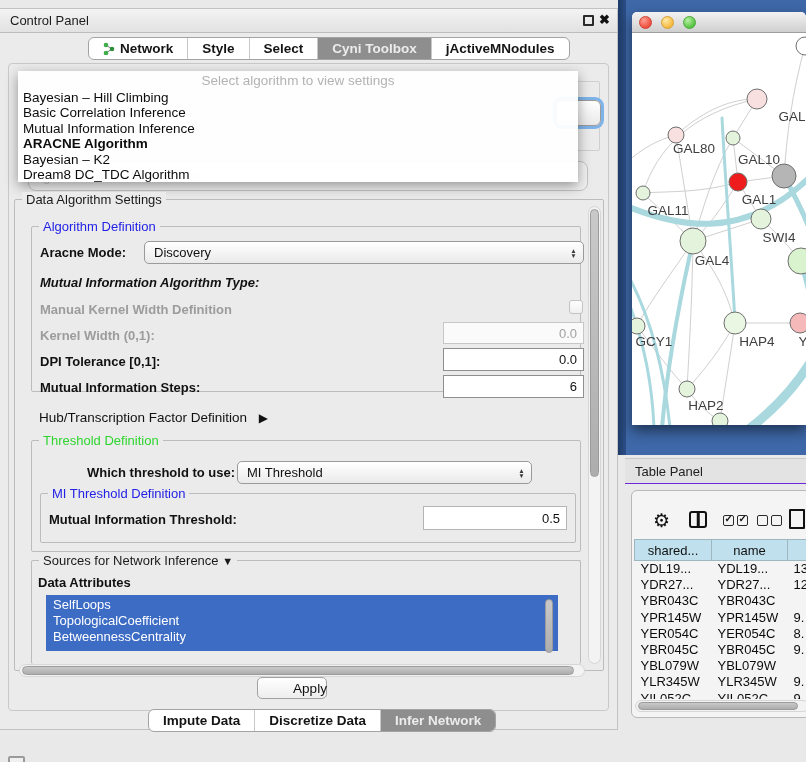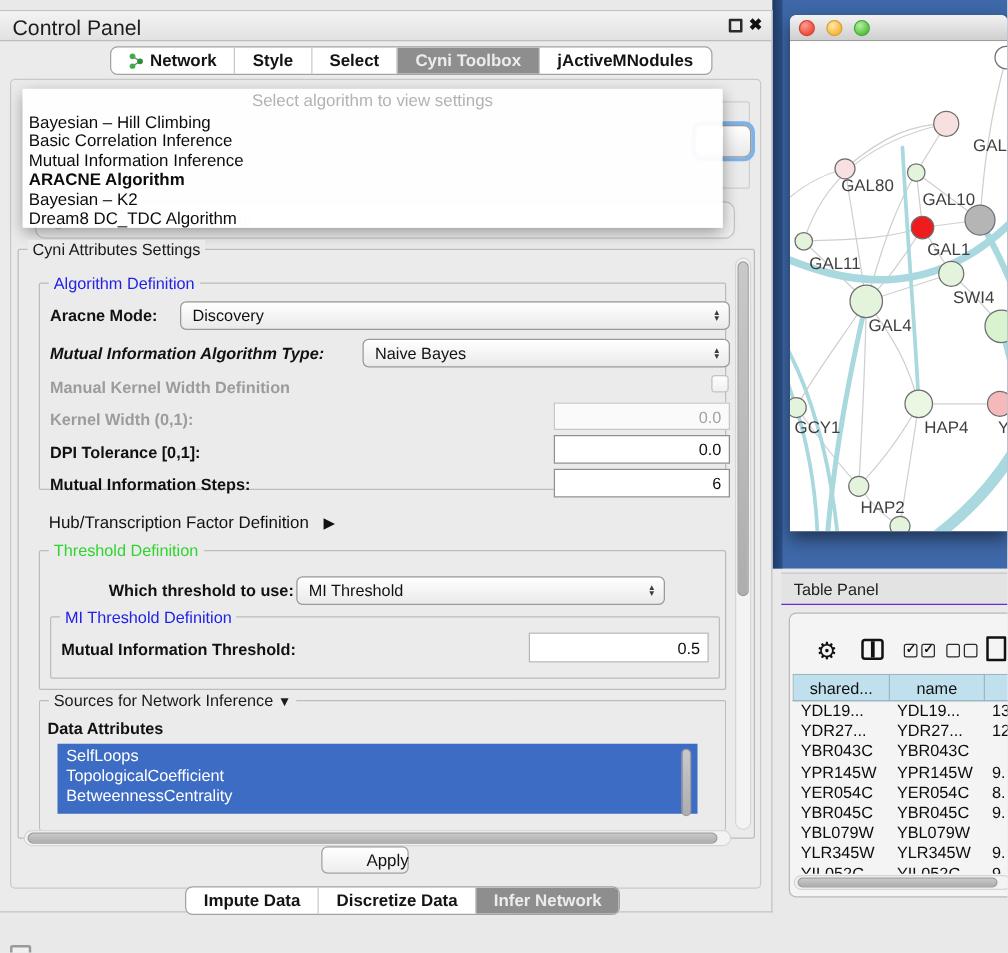--- a/index.html
+++ b/index.html
@@ -3,21 +3,21 @@
 <meta charset="utf-8">
 <style>
   * { margin:0; padding:0; box-sizing:border-box; }
   html,body { width:806px; height:762px; overflow:hidden; }
   body { font-family:"Liberation Sans", sans-serif; background:#e9e9e9; position:relative; font-size:13px; color:#1a1a1a; }
   .abs { position:absolute; }
 
   
   .cp-window { left:0; top:8px; width:618px; height:722px; background:#ebebeb; border:1px solid #c2c2c2; border-left:none; }
   .cp-titlebar { left:0; top:0; width:100%; height:24px; background:linear-gradient(#f3f3f3,#e2e2e2); border-bottom:1px solid #bdbdbd; }
-  .cp-title { left:10px; top:4px; font-size:17px; color:#1c1c1c; }
+  .cp-title { left:10px; top:4px; font-size:13px; color:#1c1c1c; }
   .float-btn { left:583px; top:6px; width:11px; height:11px; border:2px solid #2a2a2a; border-radius:1px; }
   .close-btn { left:599px; top:3px; font-size:13px; font-weight:bold; color:#111; }
 
   
   .tabbar { display:flex; background:#fff; border:1px solid #a3a3a3; border-radius:6px; overflow:hidden; height:23px; }
   .tab { display:flex; align-items:center; gap:5px; padding:0 14px; font-weight:600; font-size:13.5px; color:#141414; border-right:1px solid #c9c9c9; white-space:nowrap; }
   .tab:last-child { border-right:none; }
   .tab.selected { background:#8e8e8e; color:#ececec; }
 
   .content-inset { left:8px; top:54px; width:601px; height:648px; background:#ebebeb; border:1px solid #c9c9c9; border-radius:4px; }
@@ -300,46 +300,39 @@
         <div class="algo-item">Bayesian – Hill Climbing</div>
         <div class="algo-item">Basic Correlation Inference</div>
         <div class="algo-item">Mutual Information Inference</div>
         <div class="algo-item bold">ARACNE Algorithm</div>
         <div class="algo-item">Bayesian – K2</div>
         <div class="algo-item">Dream8 DC_TDC Algorithm</div>
       </div>
   </div>
 
   <div class="abs groupbox" style="left:14px;top:190px;width:590px;height:472px;">
-    <span class="grouplabel">Cyni Attributes Settings</span>
+    <span class="grouplabel">Data Algorithm Settings</span>
 
     <div class="abs sb-track-v" style="left:573px;top:6px;width:13px;height:458px;">
       <div class="sb-thumb" style="left:1px;top:2px;width:9px;height:268px;"></div>
     </div>
 
     <div class="abs groupbox" style="left:16px;top:26px;width:550px;height:166px;">
       <span class="grouplabel blue">Algorithm Definition</span>
 
       <div class="abs fieldlabel" style="left:8px;top:18px;">Aracne Mode:</div>
       <div class="abs combo" style="left:112px;top:14px;width:440px;">
         <span class="val">Discovery</span>
         <span class="step">
             <span>▲</span>
             <span>▼</span>
           </span>
       </div>
 
       <div class="abs fieldlabel" style="left:8px;top:48px;font-style:italic;">Mutual Information Algorithm Type:</div>
-      <div class="abs combo" style="left:258px;top:44px;width:294px;">
-        <span class="val">Naive Bayes</span>
-        <span class="step">
-            <span>▲</span>
-            <span>▼</span>
-          </span>
-      </div>
 
       <div class="abs fieldlabel dis" style="left:8px;top:75px;">Manual Kernel Width Definition</div>
       <div class="abs checkbox" style="left:537px;top:73px;"></div>
 
       <div class="abs fieldlabel dis" style="left:8px;top:101px;">Kernel Width (0,1):</div>
       <div class="abs tfield dis" style="left:411px;top:95px;width:141px;height:22px;">
         <span>0.0</span>
       </div>
 
       <div class="abs fieldlabel" style="left:8px;top:127px;">DPI Tolerance [0,1]:</div>

